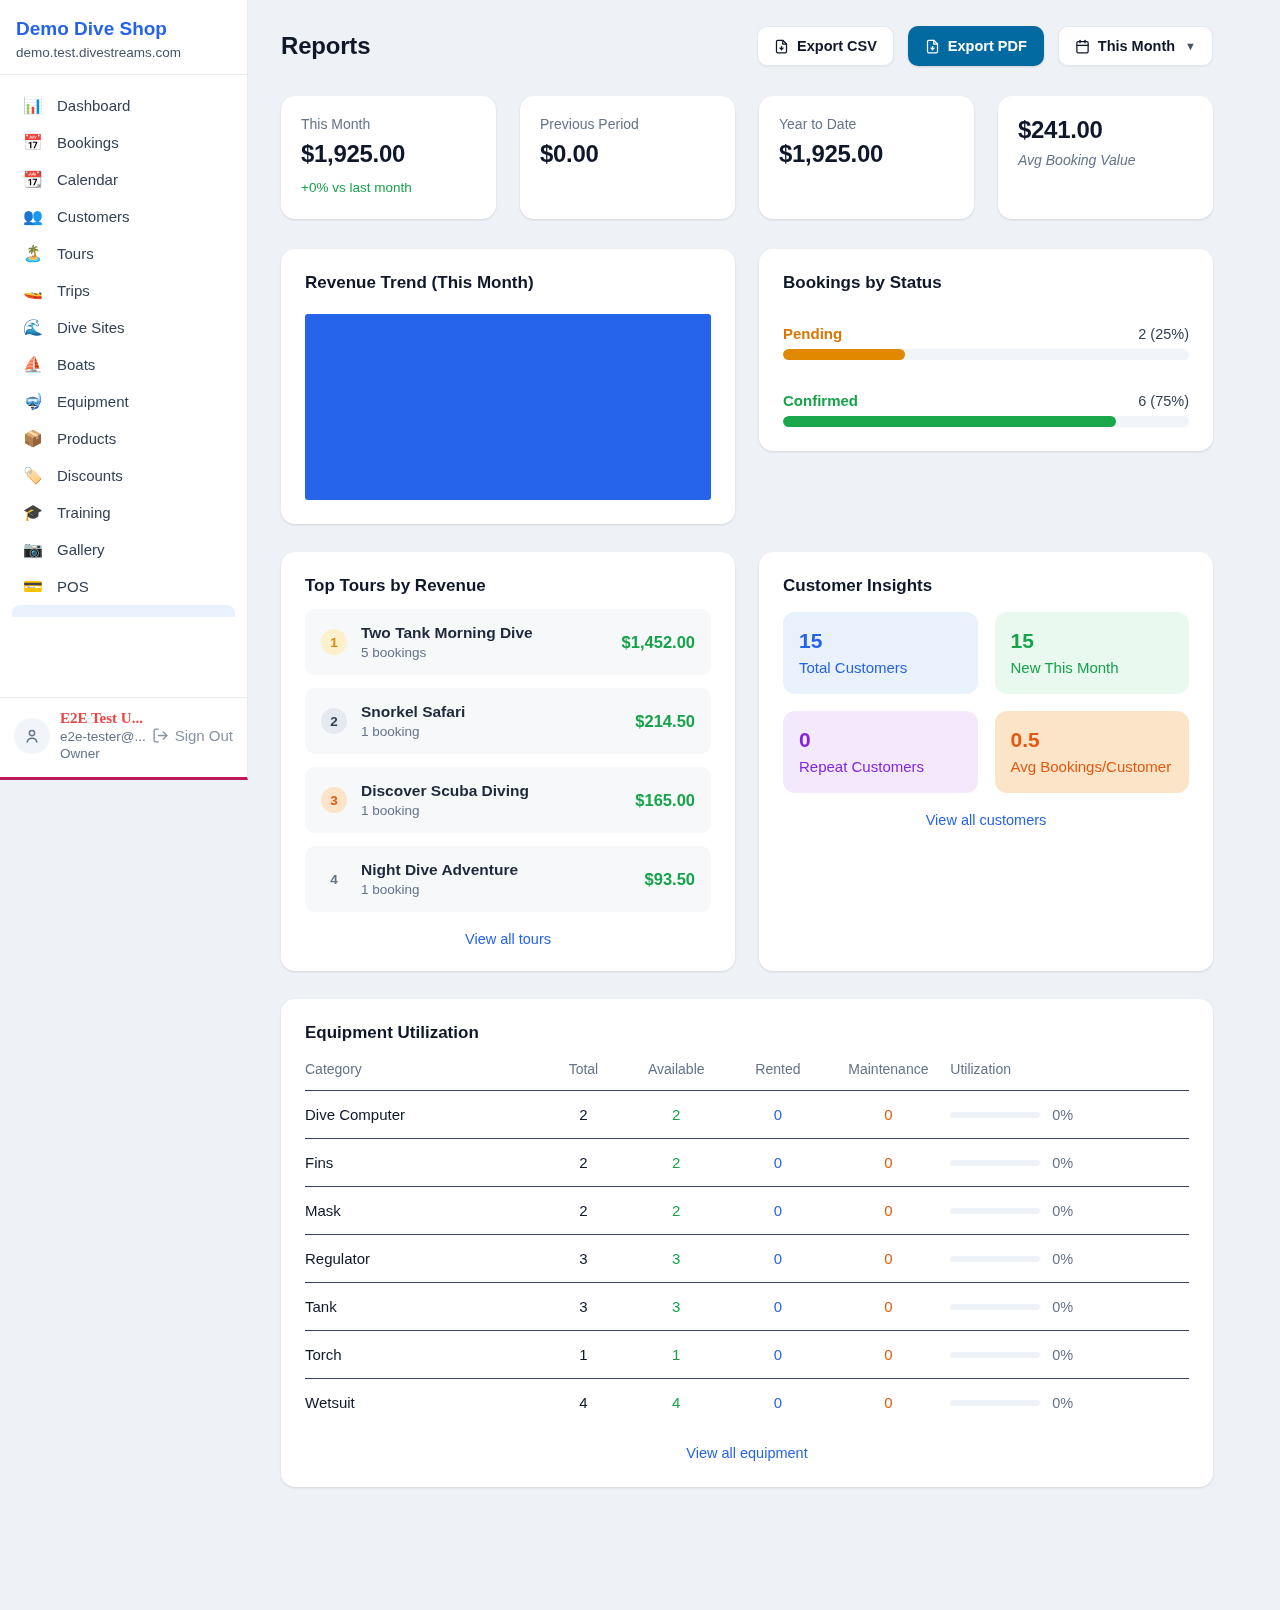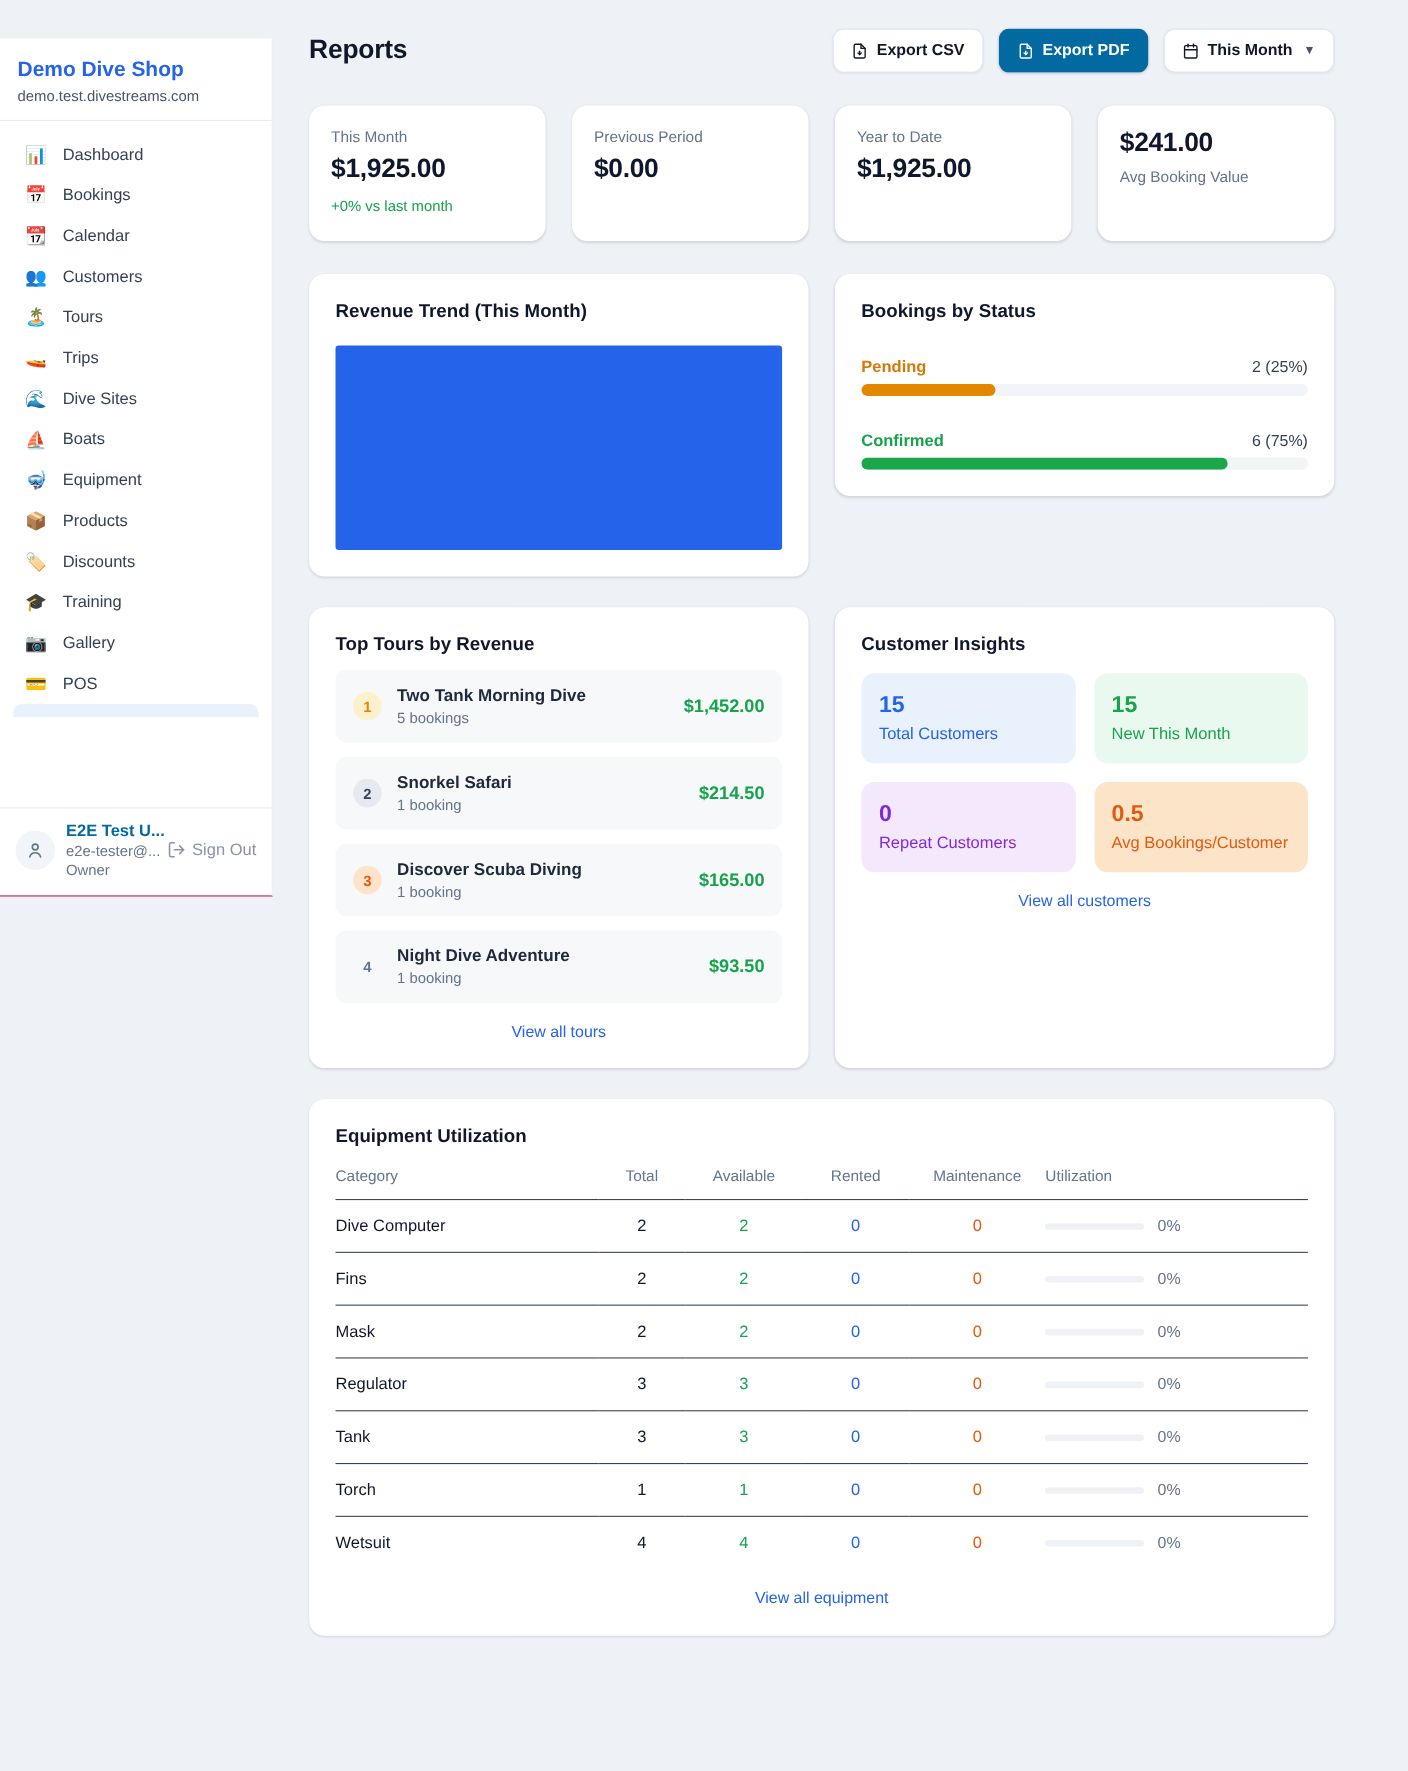--- a/index.html
+++ b/index.html
@@ -1,34 +1,34 @@
 <!DOCTYPE html>
 <html><head>
 <meta charset="utf-8">
 <style>
   * { margin:0; padding:0; box-sizing:border-box; }
   html,body { width:1280px; background:#eef1f6; font-family:"Liberation Sans","DejaVu Sans",sans-serif; color:#0f172a; }
   body { position:relative; min-height:1610px; }
 
   
   .sidebar { position:absolute; left:0; top:0; width:248px; height:780px; background:#fff;
-             border-right:1px solid #e7ebf0; border-bottom:1px solid #be185d; display:flex; flex-direction:column;margin-top:35px; }
+             border-right:1px solid #e7ebf0; border-bottom:3px solid #be185d; display:flex; flex-direction:column; }
   .brand { padding:18px 16px 14px 16px; border-bottom:1px solid #e7ebf0; }
   .brand-name { color:#2563eb; font-size:19px; font-weight:700; }
   .brand-domain { color:#475569; font-size:13.5px; margin-top:5px; }
   .nav { padding:12px 12px 0 12px; flex:1; overflow:hidden; position:relative; }
   .nav-item { display:flex; align-items:center; gap:13px; padding:10px 10px; border-radius:8px;
               color:#334155; font-size:15px; cursor:pointer; }
   .nav-item .ni-icon { width:22px; text-align:center; font-size:16px; line-height:1;
                        font-family:"DejaVu Sans","Liberation Sans",sans-serif; }
   .nav-active-sliver { height:12px; margin:0 0; background:#e9f1fd; border-radius:8px 8px 0 0; }
   .user-block { border-top:1px solid #e7ebf0; padding:12px 14px 16px 14px; display:flex; align-items:center; gap:10px; }
   .avatar { width:36px; height:36px; border-radius:50%; background:#f1f5f9; display:flex; align-items:center; justify-content:center; flex:none; }
   .user-info { min-width:0; }
-  .user-name { font-size:15px; font-weight:700; color:#0369a1; white-space:nowrap; }
+  .user-name { font-size:15px; font-weight:700; color:#ef4444; white-space:nowrap;font-family:Liberation Serif, serif; }
   .user-email { font-size:13.5px; color:#64748b; margin-top:2px; white-space:nowrap; }
   .user-role { font-size:13.5px; color:#64748b; margin-top:2px; }
   .signout { margin-left:auto; display:flex; align-items:center; gap:6px; color:#8a94a6; font-size:15px; cursor:pointer; white-space:nowrap; }
 
   
   .main { margin-left:248px; padding:26px 67px 40px 33px; }
   .page-header { display:flex; align-items:center; justify-content:space-between; margin-bottom:30px; }
   .page-title { font-size:24px; font-weight:700; letter-spacing:-0.2px; }
   .actions { display:flex; gap:14px; }
   .btn { height:40px; padding:0 16px; border-radius:10px; display:inline-flex; align-items:center; gap:8px;
@@ -41,21 +41,21 @@
   .card { background:#fff; border-radius:14px; box-shadow:0 1px 3px rgba(15,23,42,.07),0 1px 2px rgba(15,23,42,.05); }
   .card-title { font-size:17px; font-weight:700; color:#0f172a; }
 
   
   .stats-row { display:grid; grid-template-columns:repeat(4,1fr); gap:24px; margin-bottom:30px; }
   .stat-card { padding:20px; min-height:123px; }
   .stat-label { font-size:14px; color:#64748b; }
   .stat-value { font-size:24px; font-weight:700; margin-top:8px; letter-spacing:-0.3px; }
   .stat-delta { font-size:13.5px; color:#16a34a; margin-top:12px; }
   .stat-card.reverse .stat-value { margin-top:0; }
-  .stat-card.reverse .stat-label { margin-top:8px; }
+  .stat-card.reverse .stat-label { margin-top:8px;font-style:italic; }
 
   
   .cols { display:grid; grid-template-columns:1fr 1fr; gap:24px; margin-bottom:28px; }
   .cols.top-align { align-items:start; }
   .pad { padding:24px; }
 
   .chart-block { margin-top:21px; height:186px; border-radius:3px; background:#2563eb; }
 
   .status-row { margin-top:32px; }
   .status-head { display:flex; justify-content:space-between; align-items:baseline; }

